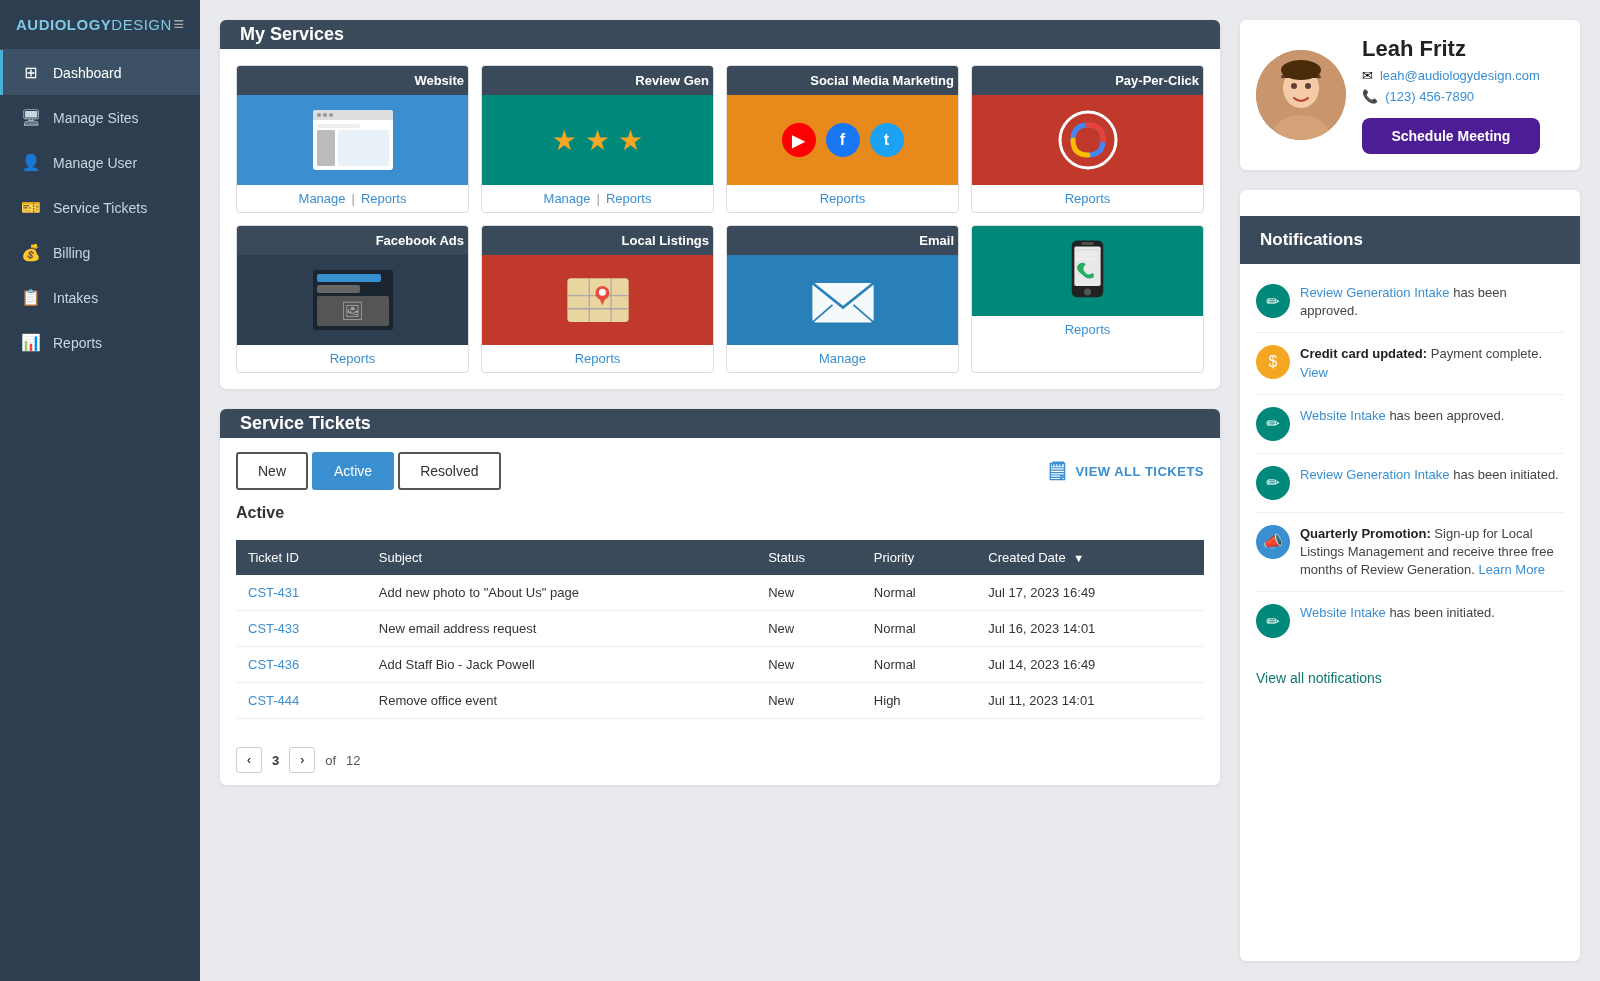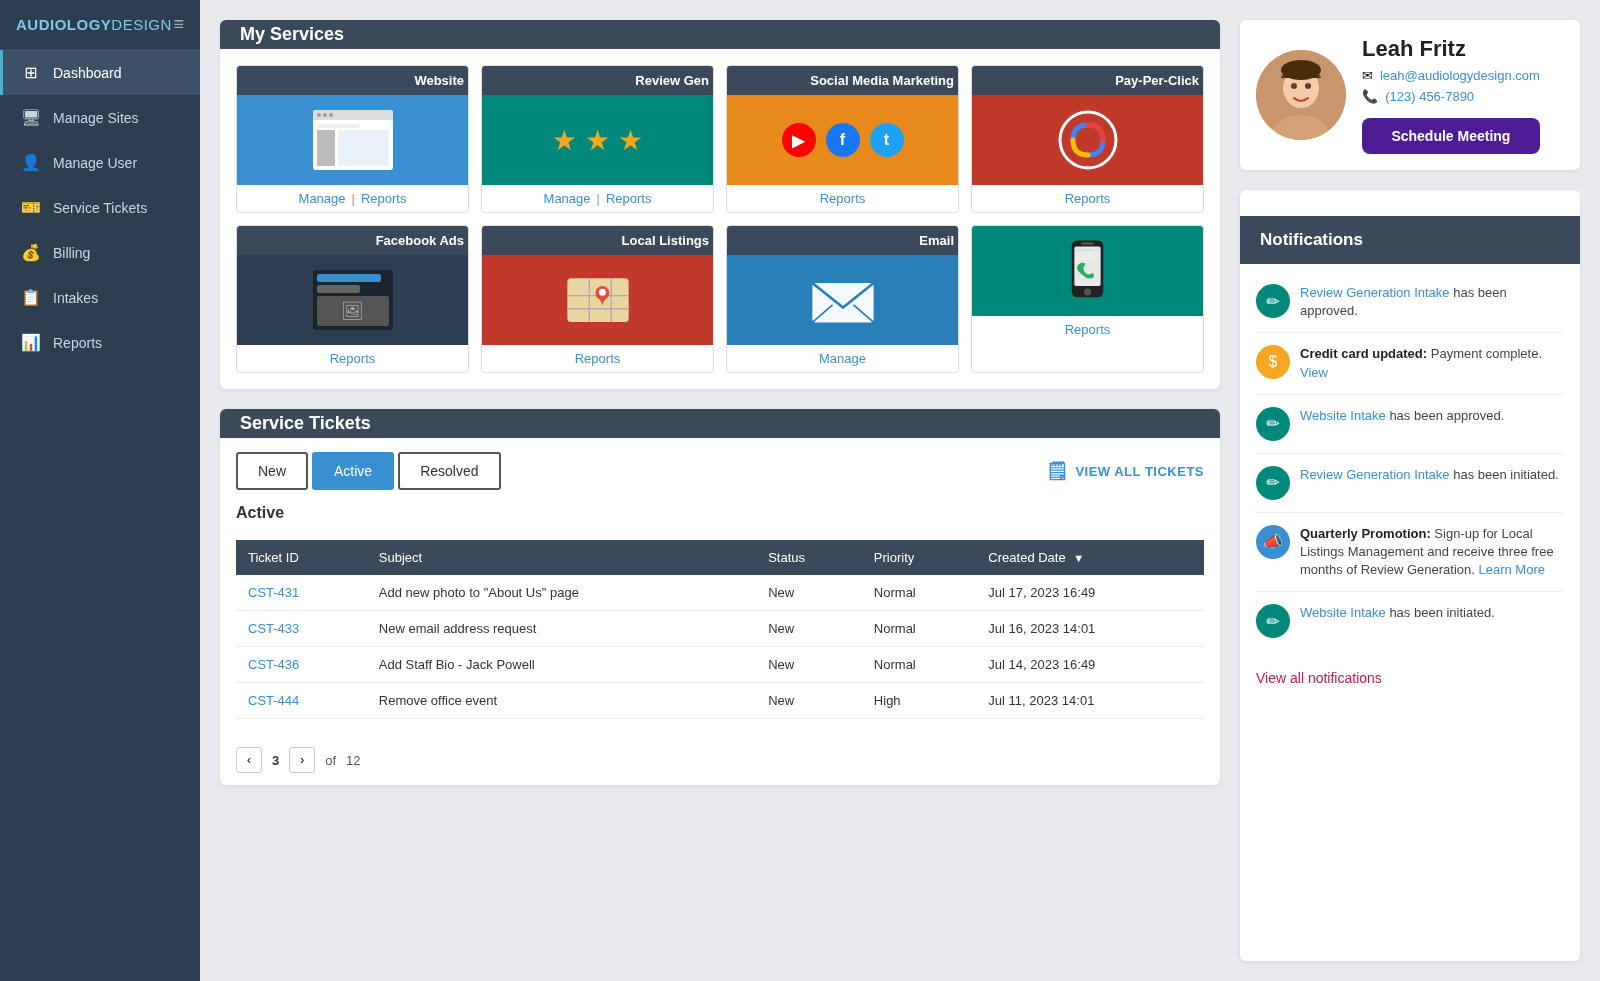--- a/index.html
+++ b/index.html
@@ -221,21 +221,21 @@
     .notif-card { background: #fff; border-radius: 6px; box-shadow: 0 1px 4px rgba(0,0,0,0.08); overflow: hidden; flex: 1; }
     .notif-header { background: #3a4a5a; color: #fff; padding: 14px 20px; font-size: 17px; font-weight: 600; margin-top: 26px; }
     .notif-list { padding: 8px 16px; }
     .notif-item { display: flex; align-items: flex-start; gap: 10px; padding: 12px 0; border-bottom: 1px solid #f0f0f0; }
     .notif-item:last-child { border-bottom: none; }
     .notif-icon { width: 34px; height: 34px; border-radius: 50%; display: flex; align-items: center; justify-content: center; color: #fff; font-size: 16px; flex-shrink: 0; }
     .notif-text { font-size: 13px; color: #444; line-height: 1.4; }
     .notif-text a { color: #3a8fd1; text-decoration: none; }
     .notif-text strong { font-weight: 600; color: #222; }
     .view-all-notif { padding: 12px 16px; }
-    .view-all-notif a { color: #be185d; text-decoration: none; font-size: 14px; }
+    .view-all-notif a { color: #0f766e; text-decoration: none; font-size: 14px; }
   </style>
 </head>
 <body>
 
 <div id="sidebar">
   <div id="sidebar-header">
     <div id="sidebar-logo">
       <span>AUDIOLOGY</span><span style="font-weight:400;">DESIGN</span>
     </div>
     <div style="color:#aaa; cursor:pointer; font-size:18px;">≡</div>

